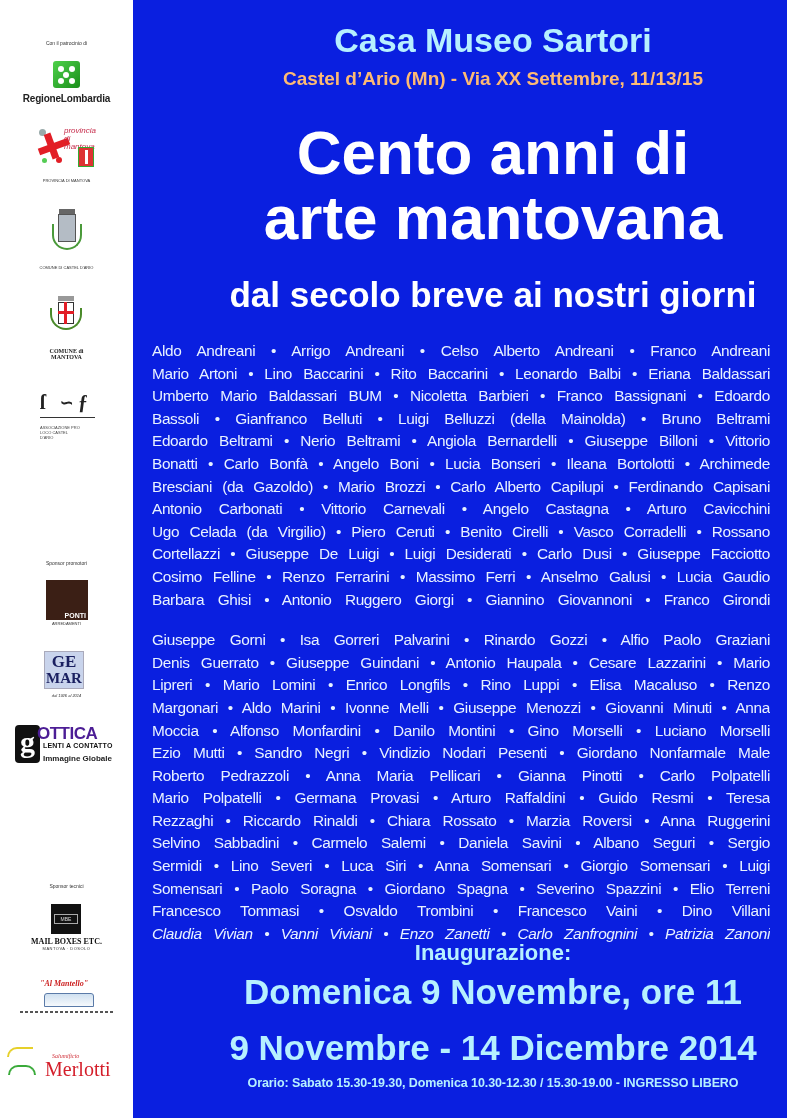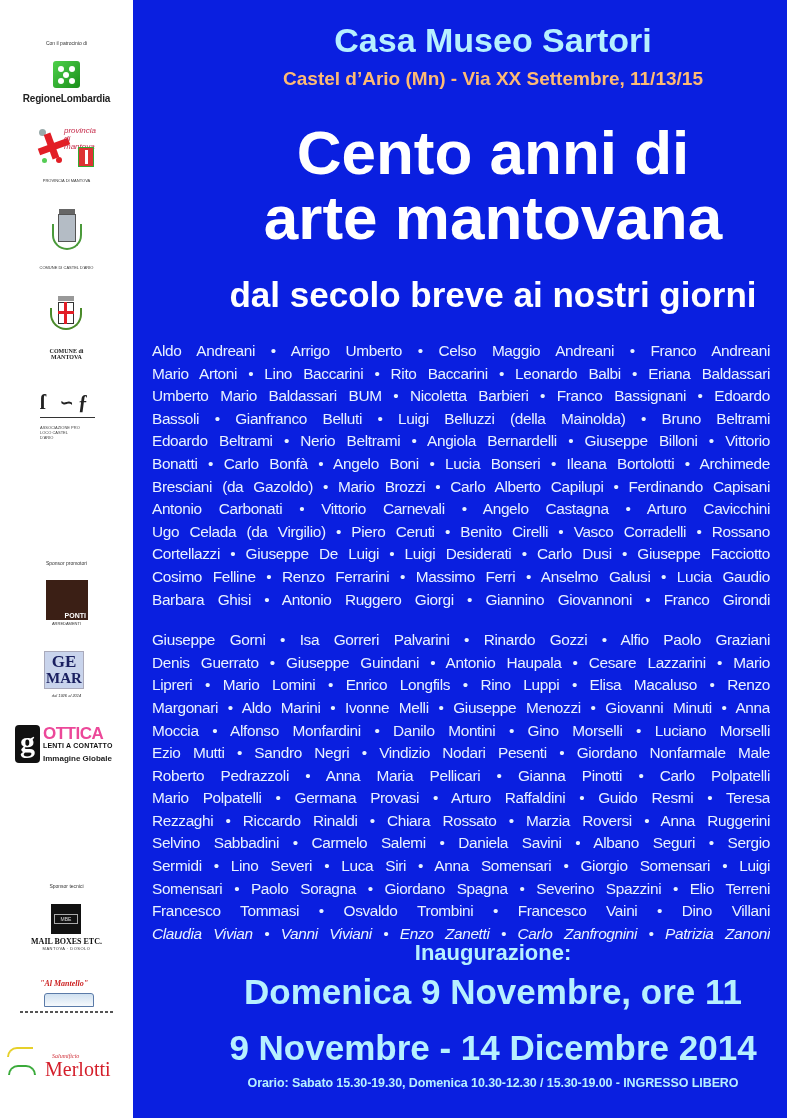--- a/index.html
+++ b/index.html
@@ -72,21 +72,21 @@
     .ponti span { position: absolute; right: 2px; bottom: 1px; font-size: 7px; color: #fff; font-weight: bold; }
     .ponti-label { top: 621px; font-size: 4px; }
 
     
     .gemar { position: absolute; left: 44px; top: 651px; width: 40px; height: 38px; background: #c9d4ec; border: 1px solid #aab; }
     .gemar span { position: absolute; width: 100%; text-align: center; font-family: "Liberation Serif", serif; font-weight: bold; color: #1a2060; }
     .gemar-sub { top: 693px; font-size: 4px; font-style: italic; }
 
     
     .ottica-g { position: absolute; left: 15px; top: 725px; width: 25px; height: 38px; background: #111; border-radius: 4px; color: #fff; font-family: "Liberation Serif", serif; font-weight: bold; font-size: 30px; text-align: center; line-height: 34px; }
-    .ottica-t { position: absolute; left: 43px; top: 724px; font-size: 17px; font-weight: bold; color: #ec4899; letter-spacing: -0.5px; }
+    .ottica-t { position: absolute; left: 37px; top: 724px; font-size: 17px; font-weight: bold; color: #4c1d95; letter-spacing: -0.5px; }
     .ottica-s { position: absolute; left: 43px; top: 742px; font-size: 7px; font-weight: bold; color: #111; letter-spacing: 0.2px; }
     .ottica-ig { position: absolute; left: 43px; top: 754px; font-size: 8px; font-weight: bold; color: #222; }
 
     
     .mbe { position: absolute; left: 51px; top: 904px; width: 30px; height: 30px; background: #111; }
     .mbe span { position: absolute; left: 3px; top: 10px; width: 24px; height: 10px; border: 1px solid #aaa; font-size: 5px; color: #ddd; text-align: center; line-height: 8px; }
     .mbe-t { position: absolute; left: 0; top: 937px; width: 133px; text-align: center; font-family: "Liberation Serif", serif; font-weight: bold; font-size: 8px; color: #111; }
     .mbe-s { top: 946px; font-size: 4px; letter-spacing: 0.5px; }
 
     
@@ -212,21 +212,21 @@
 </div>
 
 <div class="main">
   <div class="center venue">Casa Museo Sartori</div>
   <div class="center address">Castel d’Ario (Mn) - Via XX Settembre, 11/13/15</div>
   <div class="center title1">Cento anni di</div>
   <div class="center title2">arte mantovana</div>
   <div class="center subtitle">dal secolo breve ai nostri giorni</div>
 
   <div class="artists" id="artists">
-    <div class="artist-line" style="white-space: nowrap; text-align: left; word-spacing: 0px;">Aldo Andreani • Arrigo Umberto • Celso Maggio Andreani • Franco Andreani</div>
+    <div class="artist-line" style="white-space: nowrap; text-align: left; word-spacing: 0px;">Aldo Andreani • Arrigo Andreani • Celso Alberto Andreani • Franco Andreani</div>
     <div class="artist-line" style="white-space: nowrap; text-align: left; word-spacing: 0px;">Mario Artoni • Lino Baccarini • Rito Baccarini • Leonardo Balbi • Eriana Baldassari</div>
     <div class="artist-line" style="white-space: nowrap; text-align: left; word-spacing: 0px;">Umberto Mario Baldassari BUM • Nicoletta Barbieri • Franco Bassignani • Edoardo</div>
     <div class="artist-line" style="white-space: nowrap; text-align: left; word-spacing: 0px;">Bassoli • Gianfranco Belluti • Luigi Belluzzi (della Mainolda) • Bruno Beltrami</div>
     <div class="artist-line" style="white-space: nowrap; text-align: left; word-spacing: 0px;">Edoardo Beltrami • Nerio Beltrami • Angiola Bernardelli • Giuseppe Billoni • Vittorio</div>
     <div class="artist-line" style="white-space: nowrap; text-align: left; word-spacing: 0px;">Bonatti • Carlo Bonfà • Angelo Boni • Lucia Bonseri • Ileana Bortolotti • Archimede</div>
     <div class="artist-line" style="white-space: nowrap; text-align: left; word-spacing: 0px;">Bresciani (da Gazoldo) • Mario Brozzi • Carlo Alberto Capilupi • Ferdinando Capisani</div>
     <div class="artist-line" style="white-space: nowrap; text-align: left; word-spacing: 0px;">Antonio Carbonati • Vittorio Carnevali • Angelo Castagna • Arturo Cavicchini</div>
     <div class="artist-line" style="white-space: nowrap; text-align: left; word-spacing: 0px;">Ugo Celada (da Virgilio) • Piero Ceruti • Benito Cirelli • Vasco Corradelli • Rossano</div>
     <div class="artist-line" style="white-space: nowrap; text-align: left; word-spacing: 0px;">Cortellazzi • Giuseppe De Luigi • Luigi Desiderati • Carlo Dusi • Giuseppe Facciotto</div>
     <div class="artist-line" style="white-space: nowrap; text-align: left; word-spacing: 0px;">Cosimo Felline • Renzo Ferrarini • Massimo Ferri • Anselmo Galusi • Lucia Gaudio</div>

